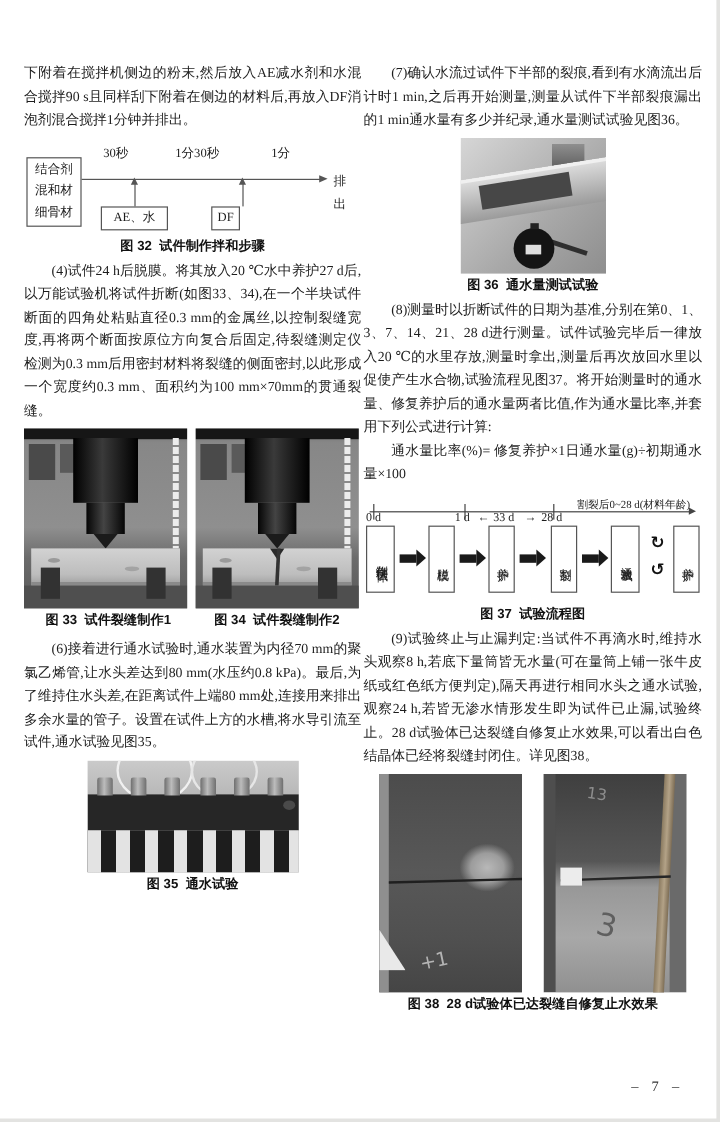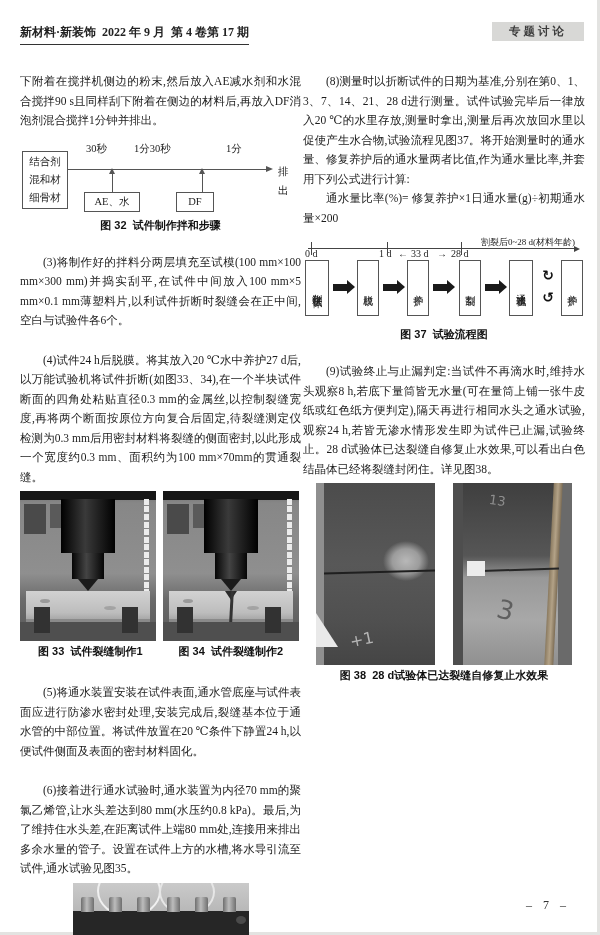--- a/index.html
+++ b/index.html
@@ -20,48 +20,48 @@
   .section-badge {
     position:absolute; right:0; top:0; background:#d8d8d6; color:#3c3c3c;
     font-family:"Liberation Sans","DejaVu Sans",sans-serif;
     font-size:11.5px; font-weight:bold; padding:2px 17px; letter-spacing:3px;
   }
   
   .col { position:absolute; top:52px; width:281px; font-size:11.5px;
          line-height:19.5px; text-align:justify; }
   .col-left { left:20px; }
   .col-right { left:303px; width:282px; }
-  .para { text-indent:2em;margin-top:20px; }
+  .para { text-indent:2em; }
   .para.noindent { text-indent:0; }
   
   .fig { margin:4px 0 3px; }
   .figcap {
     font-family:"Liberation Sans","DejaVu Sans",sans-serif;
     font-weight:bold; font-size:11px; line-height:15px; text-align:center;
     color:#111; white-space:pre-wrap; margin:3px 0 4px;
   }
   
   .f32 { position:relative; width:278px; height:80px; font-size:10.5px; }
   .f32 .src-box { position:absolute; left:2px; top:16px; width:46px; height:58px;
     border:1px solid #555; display:flex; flex-direction:column; justify-content:center;
     align-items:center; line-height:18px; }
   .f32 .hline { position:absolute; left:48px; top:34px; width:200px; height:1px; background:#555; }
   .f32 .hline-arrow { position:absolute; left:246px; top:31px; width:0; height:0;
     border-left:7px solid #555; border-top:3.5px solid transparent; border-bottom:3.5px solid transparent; }
   .f32 .out-label { position:absolute; left:258px; top:27px; }
   .f32 .t-label { position:absolute; top:4px; }
-  .f32 .t1 { left:66px; } .f32 .t2 { left:114px; } .f32 .t3 { left:206px; }
+  .f32 .t1 { left:66px; } .f32 .t2 { left:126px; } .f32 .t3 { left:206px; }
   .f32 .vline { position:absolute; width:1px; height:20px; background:#555; top:37px; }
   .f32 .v1 { left:92px; } .f32 .v2 { left:182px; }
   .f32 .up-arrow { position:absolute; top:33px; width:0; height:0;
     border-bottom:6px solid #555; border-left:3.5px solid transparent; border-right:3.5px solid transparent; }
   .f32 .ua1 { left:89px; } .f32 .ua2 { left:179px; }
   .f32 .add-box { position:absolute; top:57px; height:20px; border:1px solid #555;
     display:flex; align-items:center; justify-content:center; }
-  .f32 .ab1 { left:64px; width:56px; } .f32 .ab2 { left:156px; width:38px; }
+  .f32 .ab1 { left:64px; width:56px; } .f32 .ab2 { left:156px; width:24px; }
   
   .photo { position:relative; overflow:hidden; background:#8c8c8c; }
   .photorow { display:flex; gap:7px; }
   .caprow { display:flex; }
   .caprow .figcap { flex:1; }
   
   .p3334 { width:136px; height:150px;
     background:linear-gradient(180deg,#6e6e6e 0%,#878787 8%,#8f8f8f 55%,#6b6b6b 72%,#585858 100%); }
   .p3334 .topbeam { position:absolute; top:0; left:0; right:0; height:9px; background:#161616; }
   .p3334 .shelf1 { position:absolute; left:4px; top:13px; width:22px; height:30px; background:#4a4a4a; }
@@ -166,24 +166,20 @@
   
   .formula { text-indent:2em; }
   .note { font-size:10px; line-height:15px; margin-top:3px; color:#222; }
   .pageno { position:absolute; right:30px; bottom:22px; font-size:12px; letter-spacing:4px; color:#333; }
 </style>
 </head>
 <body>
 
 <div class="page">
 
-  <div class="header">
-    <span class="journal-info">新材料·新装饰  2022 年 9 月  第 4 卷第 17 期</span>
-    <span class="section-badge">专题讨论</span>
-  </div>
 
   <div class="col col-left">
 
     <p class="para noindent">下附着在搅拌机侧边的粉末,然后放入AE减水剂和水混合搅拌90 s且同样刮下附着在侧边的材料后,再放入DF消泡剂混合搅拌1分钟并排出。</p>
 
     <div class="fig">
       <div class="f32">
         <div class="src-box">
           <span>结合剂</span>
           <span>混和材</span>
@@ -198,21 +194,20 @@
         <div class="vline v1"></div>
         <div class="vline v2"></div>
         <div class="up-arrow ua1"></div>
         <div class="up-arrow ua2"></div>
         <div class="add-box ab1">AE、水</div>
         <div class="add-box ab2">DF</div>
       </div>
       <div class="figcap">图 32  试件制作拌和步骤</div>
     </div>
 
-    <p class="para">(3)将制作好的拌料分两层填充至试模(100 mm×100 mm×300 mm)并捣实刮平,在试件中间放入100 mm×5 mm×0.1 mm薄塑料片,以利试件折断时裂缝会在正中间,空白与试验件各6个。</p>
     <p class="para">(4)试件24 h后脱膜。将其放入20 ℃水中养护27 d后,以万能试验机将试件折断(如图33、34),在一个半块试件断面的四角处粘贴直径0.3 mm的金属丝,以控制裂缝宽度,再将两个断面按原位方向复合后固定,待裂缝测定仪检测为0.3 mm后用密封材料将裂缝的侧面密封,以此形成一个宽度约0.3 mm、面积约为100 mm×70mm的贯通裂缝。</p>
 
     <div class="fig">
       <div class="photorow">
         <div class="photo p3334">
           <div class="topbeam"></div>
             <div class="shelf1"></div>
             <div class="shelf2"></div>
           <div class="cyl"></div>
             <div class="cyl2"></div>
@@ -242,21 +237,20 @@
             <div class="sup1"></div>
             <div class="sup2"></div>
         </div>
       </div>
       <div class="caprow">
         <div class="figcap">图 33  试件裂缝制作1</div>
         <div class="figcap">图 34  试件裂缝制作2</div>
       </div>
     </div>
 
-    <p class="para">(5)将通水装置安装在试件表面,通水管底座与试件表面应进行防渗水密封处理,安装完成后,裂缝基本位于通水管的中部位置。将试件放置在20 ℃条件下静置24 h,以便试件侧面及表面的密封材料固化。</p>
     <p class="para">(6)接着进行通水试验时,通水装置为内径70 mm的聚氯乙烯管,让水头差达到80 mm(水压约0.8 kPa)。最后,为了维持住水头差,在距离试件上端80 mm处,连接用来排出多余水量的管子。设置在试件上方的水槽,将水导引流至试件,通水试验见图35。</p>
 
     <div class="fig">
       <div class="photo p35">
         <div class="tube1"></div>
           <div class="tube2"></div>
         <div class="band"></div>
         <div class="cap" style="left:8px"></div>
           <div class="cap" style="left:36px"></div>
         <div class="cap" style="left:64px"></div>
@@ -265,24 +259,37 @@
           <div class="cap" style="left:150px"></div>
         <div class="valve"></div>
         <div class="keys"></div>
       </div>
       <div class="figcap">图 35  通水试验</div>
     </div>
   </div>
 
   <div class="col col-right">
 
-
+    <p class="para">(7)确认水流过试件下半部的裂痕,看到有水滴流出后计时1 min,之后再开始测量,测量从试件下半部裂痕漏出的1 min通水量有多少并纪录,通水量测试试验见图36。</p>
+
+    <div class="fig">
+      <div class="photo p36">
+        <div class="cup"></div>
+        <div class="trough"></div>
+          <div class="trough-in"></div>
+        <div class="strap"></div>
+        <div class="watch"></div>
+          <div class="watch-face"></div>
+          <div class="watch-btn"></div>
+      </div>
+      <div class="figcap">图 36  通水量测试试验</div>
+    </div>
 
     <p class="para">(8)测量时以折断试件的日期为基准,分别在第0、1、3、7、14、21、28 d进行测量。试件试验完毕后一律放入20 ℃的水里存放,测量时拿出,测量后再次放回水里以促使产生水合物,试验流程见图37。将开始测量时的通水量、修复养护后的通水量两者比值,作为通水量比率,并套用下列公式进行计算:</p>
-    <p class="formula">通水量比率(%)= 修复养护×1日通水量(g)÷初期通水量×200</p>
+    <p class="formula">通水量比率(%)= 修复养护×1日通水量(g)÷初期通水量×100</p>
 
     <div class="fig">
       <div class="f37">
         <span class="tl-label d0">0 d</span>
         <span class="tl-label d1">1 d</span>
         <span class="tl-label arr-l">←</span>
         <span class="tl-label d27">33 d</span>
         <span class="tl-label arr-r">→</span>
         <span class="tl-label d28">28 d</span>
         <span class="tl-note">割裂后0~28 d(材料年龄)</span>

